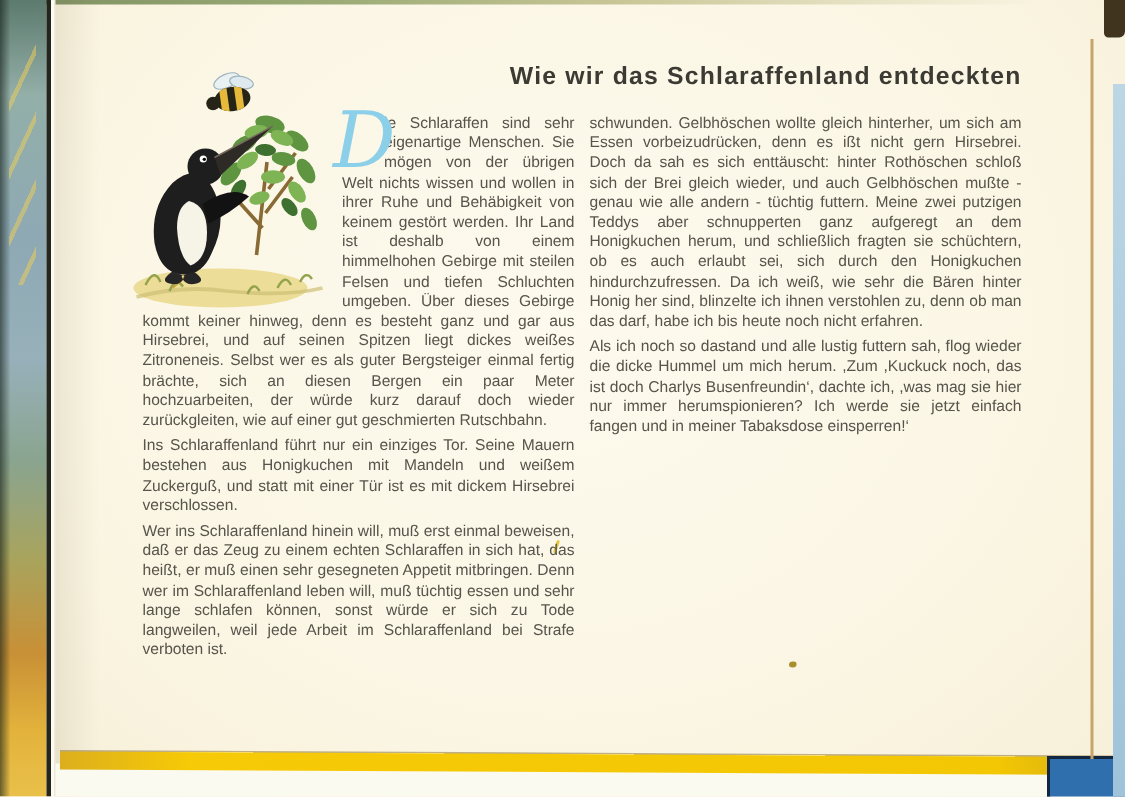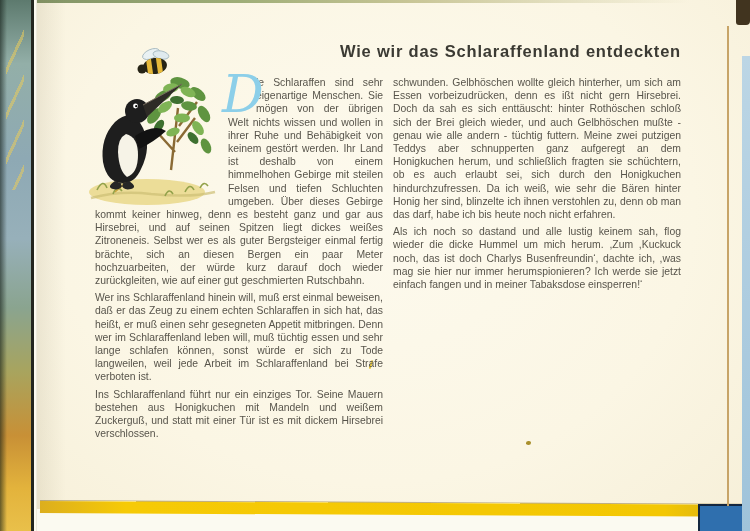--- a/index.html
+++ b/index.html
@@ -140,23 +140,23 @@
               <rect x="62" y="5" width="5" height="22" fill="#e6b93a" transform="rotate(-8 70 16)"></rect>
               <rect x="72" y="5" width="5" height="22" fill="#e6b93a" transform="rotate(-8 70 16)"></rect>
             </g>
             <circle cx="57" cy="19" r="4.5" fill="#262416"></circle>
           </g>
         </svg>
       </div>
       <p><span class="dropcap-float">
             <span class="dropcap">D</span>
           </span><span>ie Schlaraffen sind sehr eigenartige Menschen. Sie mögen von der übrigen Welt nichts wissen und wollen in ihrer Ruhe und Behäbigkeit von keinem gestört werden. Ihr Land ist deshalb von einem himmelhohen Gebirge mit steilen Felsen und tiefen Schluchten umgeben. Über dieses Gebirge kommt keiner hinweg, denn es besteht ganz und gar aus Hirsebrei, und auf seinen Spitzen liegt dickes weißes Zitroneneis. Selbst wer es als guter Bergsteiger einmal fertig brächte, sich an diesen Bergen ein paar Meter hochzuarbeiten, der würde kurz darauf doch wieder zurückgleiten, wie auf einer gut geschmierten Rutschbahn.</span></p>
+      <p>Ins Schlaraffenland führt nur ein einziges Tor. Seine Mauern bestehen aus Honigkuchen mit Mandeln und weißem Zuckerguß, und statt mit einer Tür ist es mit dickem Hirsebrei verschlossen.</p>
       <p>Wer ins Schlaraffenland hinein will, muß erst einmal beweisen, daß er das Zeug zu einem echten Schlaraffen in sich hat, das heißt, er muß einen sehr gesegneten Appetit mitbringen. Denn wer im Schlaraffenland leben will, muß tüchtig essen und sehr lange schlafen können, sonst würde er sich zu Tode langweilen, weil jede Arbeit im Schlaraffenland bei Strafe verboten ist.</p>
-      <p>Ins Schlaraffenland führt nur ein einziges Tor. Seine Mauern bestehen aus Honigkuchen mit Mandeln und weißem Zuckerguß, und statt mit einer Tür ist es mit dickem Hirsebrei verschlossen.</p>
     </div>
 
     <div class="col">
       <p>schwunden. Gelbhöschen wollte gleich hinterher, um sich am Essen vorbeizudrücken, denn es ißt nicht gern Hirsebrei. Doch da sah es sich enttäuscht: hinter Rothöschen schloß sich der Brei gleich wieder, und auch Gelbhöschen mußte - genau wie alle andern - tüchtig futtern. Meine zwei putzigen Teddys aber schnupperten ganz aufgeregt an dem Honigkuchen herum, und schließlich fragten sie schüchtern, ob es auch erlaubt sei, sich durch den Honigkuchen hindurchzufressen. Da ich weiß, wie sehr die Bären hinter Honig her sind, blinzelte ich ihnen verstohlen zu, denn ob man das darf, habe ich bis heute noch nicht erfahren.</p>
-      <p>Als ich noch so dastand und alle lustig keinem sah, flog wieder die dicke Hummel um mich herum. ,Zum ,Kuckuck noch, das ist doch Charlys Busenfreundin‘, dachte ich, ,was mag sie hier nur immer herumspionieren? Ich werde sie jetzt einfach fangen und in meiner Tabaksdose einsperren!‘</p>
+      <p>Als ich noch so dastand und alle lustig futtern sah, flog wieder die dicke Hummel um mich herum. ,Zum ,Kuckuck noch, das ist doch Charlys Busenfreundin‘, dachte ich, ,was mag sie hier nur immer herumspionieren? Ich werde sie jetzt einfach fangen und in meiner Tabaksdose einsperren!‘</p>
     </div>
 
   </div>
 </div>
 
 </body></html>

